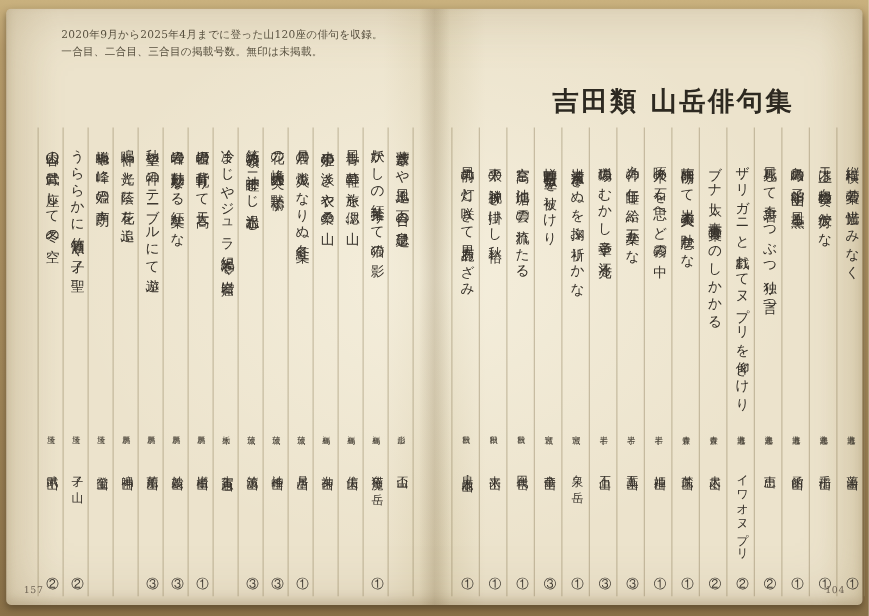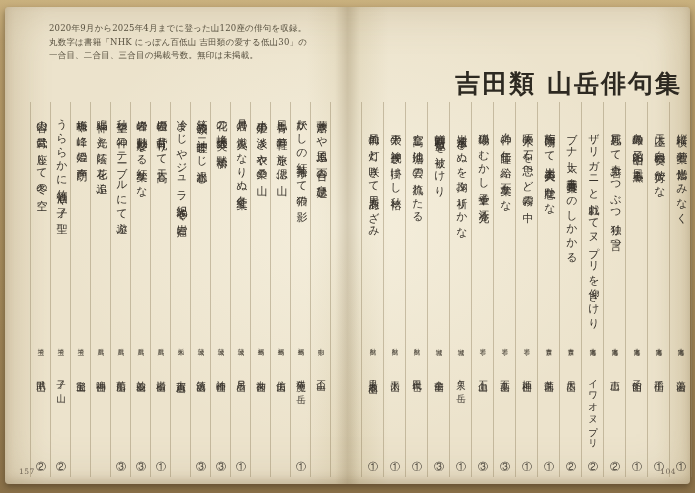--- a/index.html
+++ b/index.html
@@ -17,22 +17,22 @@
     border-radius:4px;
     box-shadow:0 3px 6px rgba(60,45,25,.5), inset 0 0 45px rgba(150,125,85,.30), inset 0 -4px 8px rgba(120,95,60,.25);
   }
   .gutter{
     position:absolute;left:48.2%;top:0;bottom:0;width:3.6%;
     background:linear-gradient(90deg,rgba(120,100,68,0) 0%,rgba(120,100,68,.20) 50%,rgba(120,100,68,0) 100%);
     pointer-events:none;
   }
   .note{position:absolute;left:24px;top:15px;color:#57503f;font-size:8.5px;line-height:13.5px;letter-spacing:.2px;margin-left:20px;}
   .title{
-    position:absolute;left:437px;top:60px;width:240px;text-align:right;
-    color:#2d2921;font-size:25px;font-weight:700;letter-spacing:2px;white-space:nowrap;
+    position:absolute;left:437px;top:60px;width:240px;text-align:left;
+    color:#2d2921;font-size:21px;font-weight:700;letter-spacing:2px;white-space:nowrap;
   }
   .cols{position:absolute;top:95px;height:375px;display:flex;flex-direction:row-reverse;}
   .cols.right{left:356px;width:331px;}
   .cols.left{left:25px;width:301px;}
   .col{position:relative;border-left:1px solid rgba(148,132,100,.45);}
   .cols.right .col{width:21px;}
   .cols.left .col{width:19px;}
   .col:first-child{border-right:1px solid rgba(148,132,100,.45);}
   .v{writing-mode:vertical-rl;text-orientation:upright;display:block;position:absolute;left:50%;transform:translateX(-50%);white-space:nowrap;}
   .haiku{top:0;color:#36312a;font-size:11px;letter-spacing:1.5px;}
@@ -45,21 +45,20 @@
   .pageno.l{left:14px;}
   .pageno.r{right:14px;margin-top:15px;}
 </style>
 </head>
 <body>
 
 <div class="book">
 
   <div class="note">
     <div>2020年9月から2025年4月までに登った山120座の俳句を収録。</div>
-    <div>丸数字は書籍「NHK にっぽん百低山 吉田類の愛する低山30」の</div>
     <div>一合目、二合目、三合目の掲載号数。無印は未掲載。</div>
   </div>
 
   <div class="title">吉田類 山岳俳句集</div>
 
   <div class="cols right">
   <div class="col">
     <span class="v haiku">縦横に若葉の光惜しみなく</span>
     <span class="v pref">北海道</span>
     <span class="v mtn">藻岩山</span>

